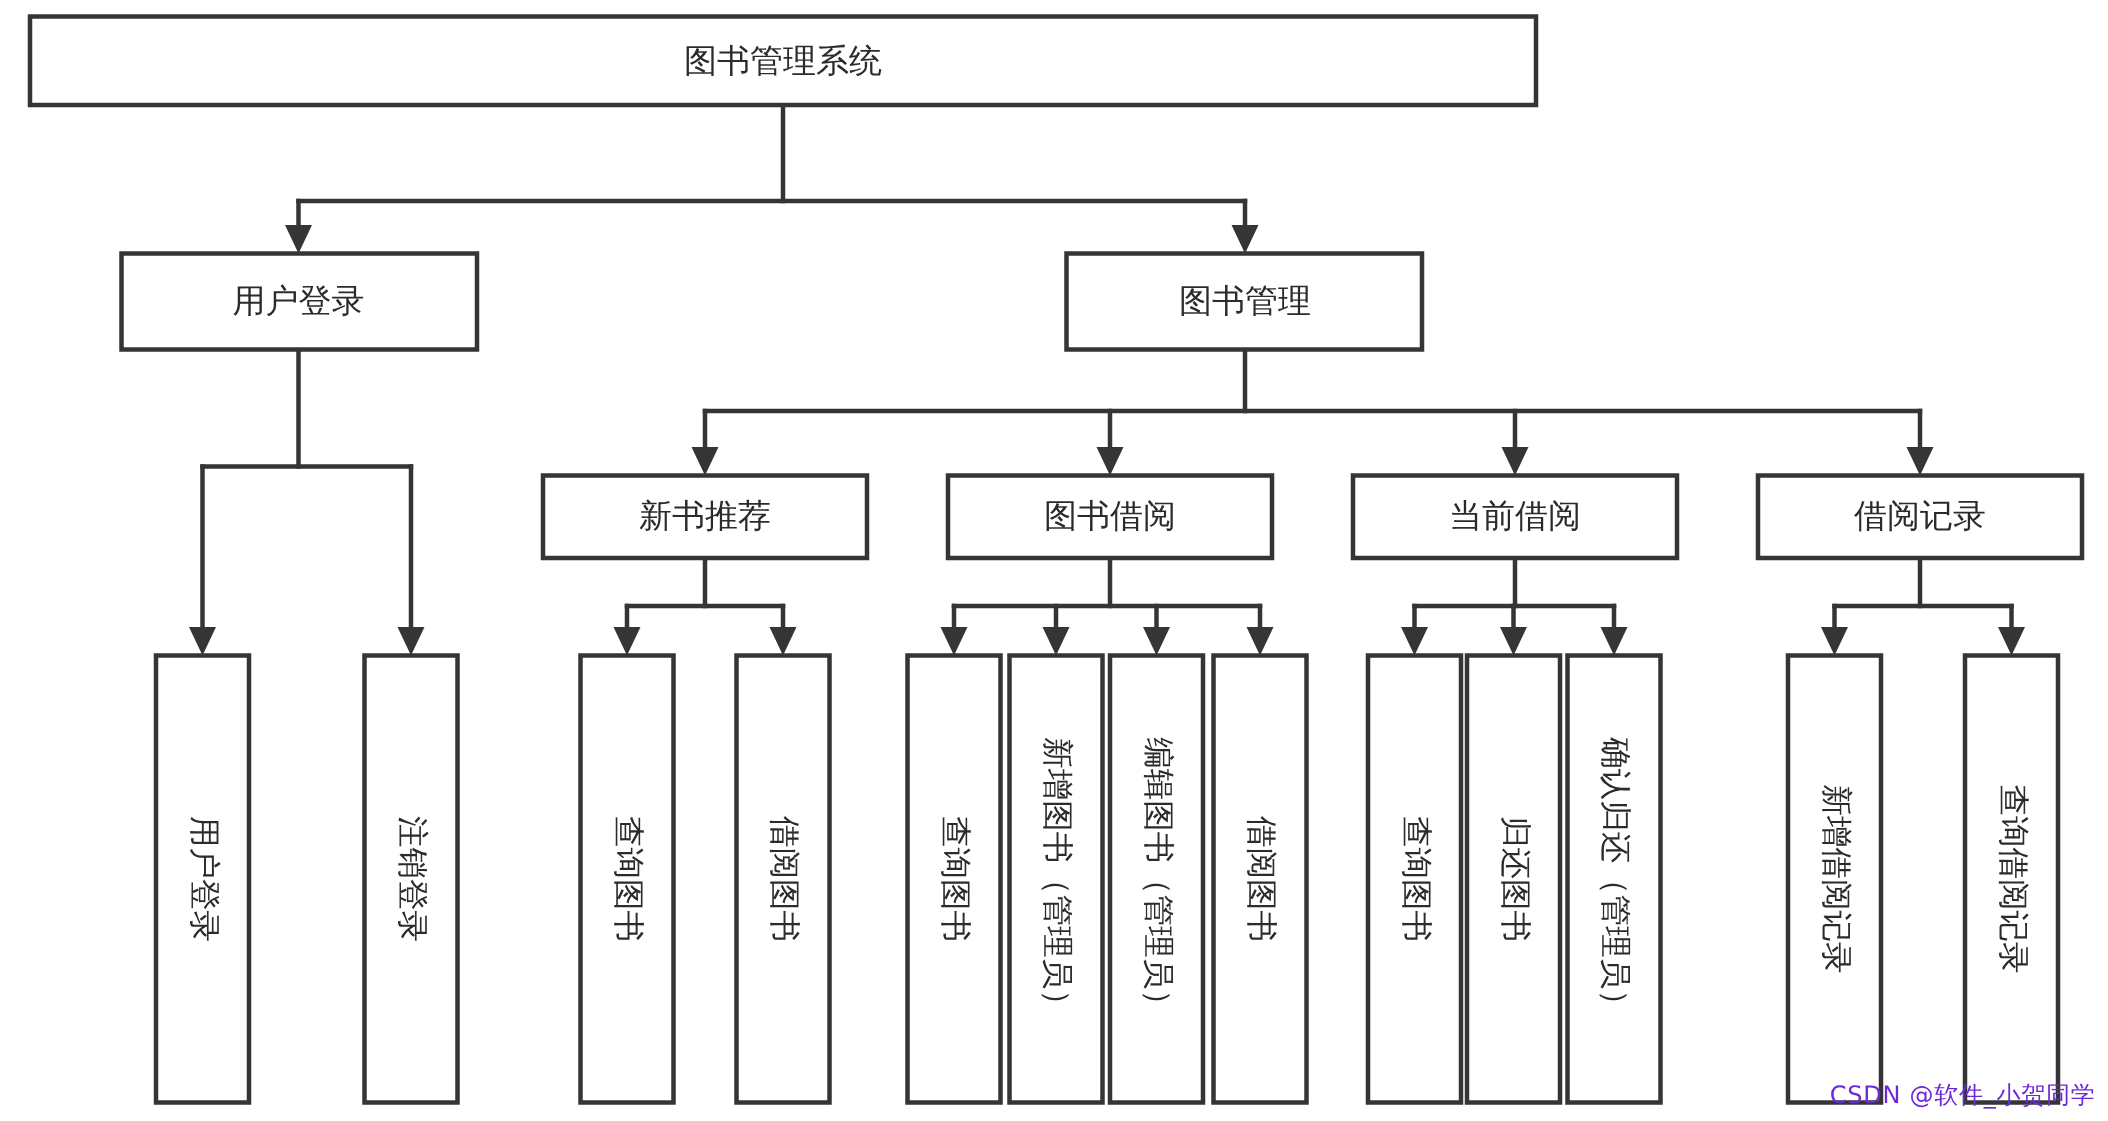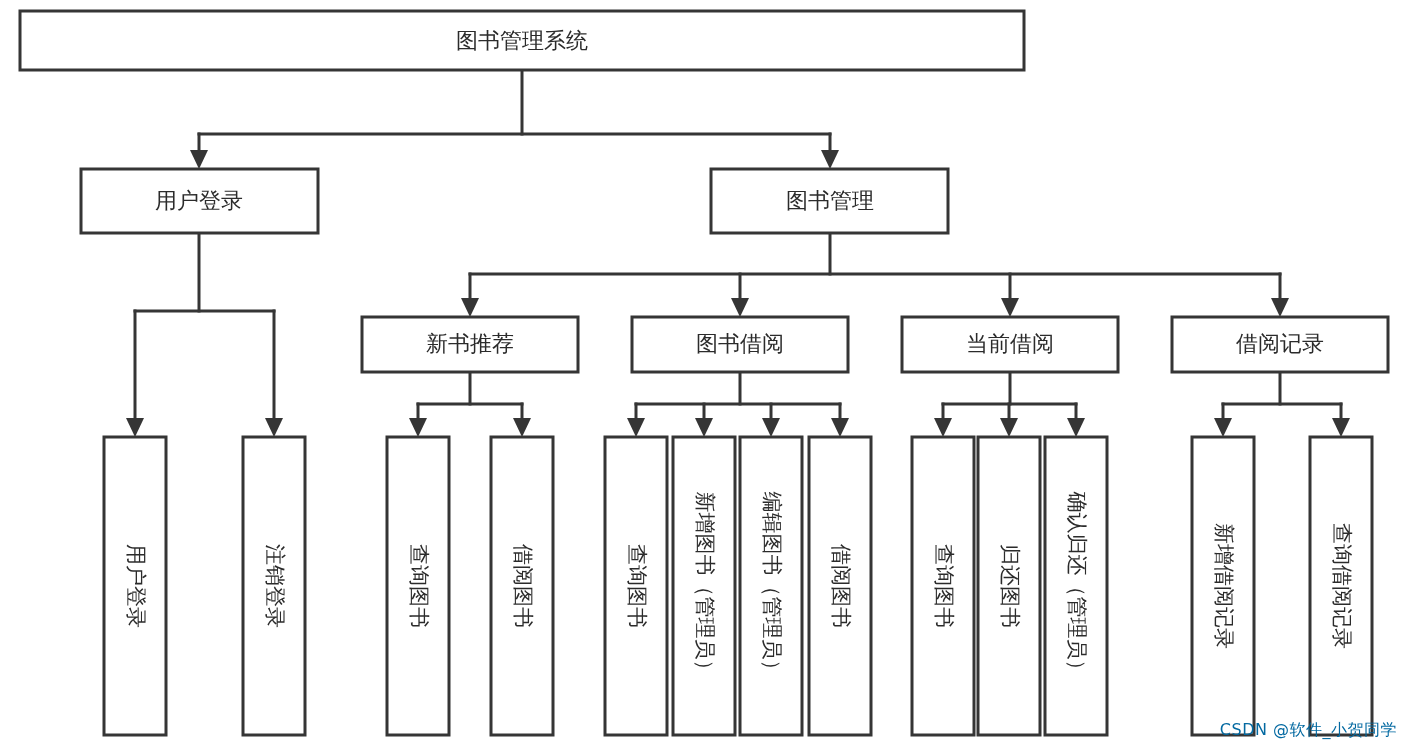--- a/index.html
+++ b/index.html
@@ -51,21 +51,21 @@
   .arrow-head {
     fill: #353535;
     stroke: none;
   }
   .watermark {
     position: absolute;
     right: 8px;
     bottom: 6px;
     font-family: "DejaVu Sans", "Liberation Sans", sans-serif;
     font-size: 16px;
-    color: #0369a1;
+    color: #6d28d9;
     letter-spacing: 0.5px;
     white-space: nowrap;
     user-select: none;
     margin-top: 36px;
   }
 </style>
 </head>
 <body>
 
 <div id="diagram-root">

